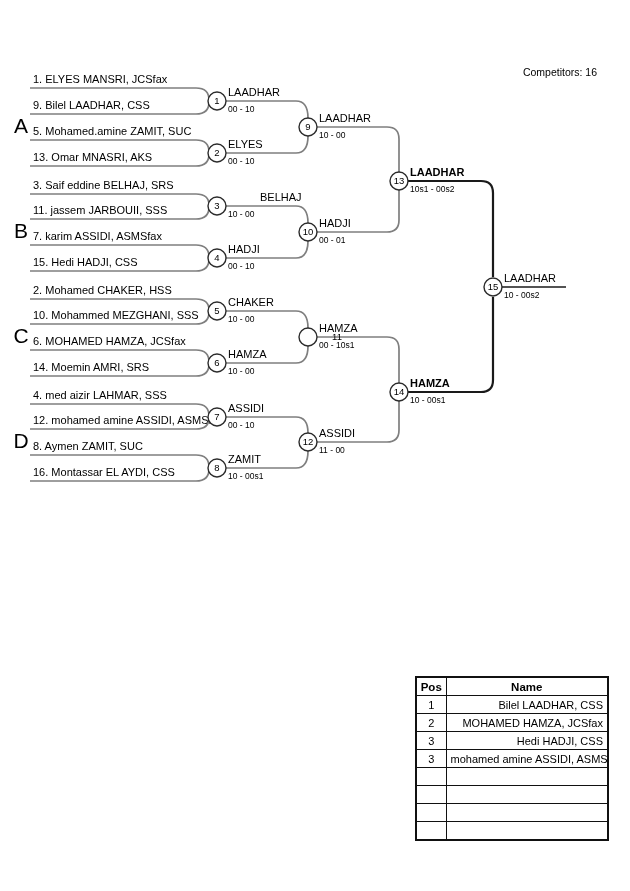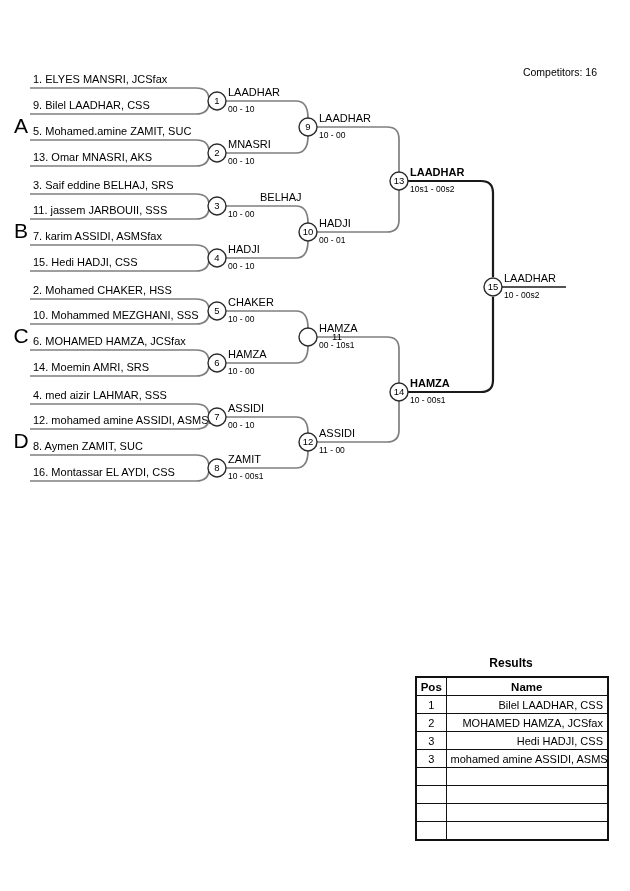--- a/index.html
+++ b/index.html
@@ -109,21 +109,21 @@
       <circle cx="399" cy="181" r="9" class="match-circle"></circle>
       <circle cx="399" cy="392" r="9" class="match-circle"></circle>
       <circle cx="493" cy="287" r="9" class="match-circle"></circle>
     </svg>
 
   <div class="layer-labels" id="layer-labels">
       <div class="match-num" style="left: 208px; top: 95px;">1</div>
       <div class="winner" style="left: 228px; top: 86px;">LAADHAR</div>
       <div class="score" style="left: 228px; top: 104px;">00 - 10</div>
       <div class="match-num" style="left: 208px; top: 147px;">2</div>
-      <div class="winner" style="left: 228px; top: 138px;">MNASRI</div>
+      <div class="winner" style="left: 228px; top: 138px;">ELYES</div>
       <div class="score" style="left: 228px; top: 156px;">00 - 10</div>
       <div class="match-num" style="left: 208px; top: 200px;">3</div>
       <div class="winner" style="left: 228px; top: 191px; padding-left: 32px;">BELHAJ</div>
       <div class="score" style="left: 228px; top: 209px;">10 - 00</div>
       <div class="match-num" style="left: 208px; top: 252px;">4</div>
       <div class="winner" style="left: 228px; top: 243px;">HADJI</div>
       <div class="score" style="left: 228px; top: 261px;">00 - 10</div>
       <div class="match-num" style="left: 208px; top: 305px;">5</div>
       <div class="winner" style="left: 228px; top: 296px;">CHAKER</div>
       <div class="score" style="left: 228px; top: 314px;">10 - 00</div>
@@ -156,21 +156,20 @@
       <div class="score" style="left: 410px; top: 395px;">10 - 00s1</div>
       <div class="match-num" style="left: 484px; top: 281px;">15</div>
       <div class="winner" style="left: 504px; top: 272px;">LAADHAR</div>
       <div class="score" style="left: 504px; top: 290px;">10 - 00s2</div>
       <div class="group-label" style="left: 7px; top: 114px;">A</div>
       <div class="group-label" style="left: 7px; top: 219px;">B</div>
       <div class="group-label" style="left: 7px; top: 324px;">C</div>
       <div class="group-label" style="left: 7px; top: 429px;">D</div>
     </div>
 
-  <div class="results-title">Results</div>
 
   <table class="results">
     <colgroup>
         <col class="c-pos">
         <col class="c-name">
       </colgroup>
     <thead>
       <tr>
         <th>Pos</th>
         <th>Name</th>

